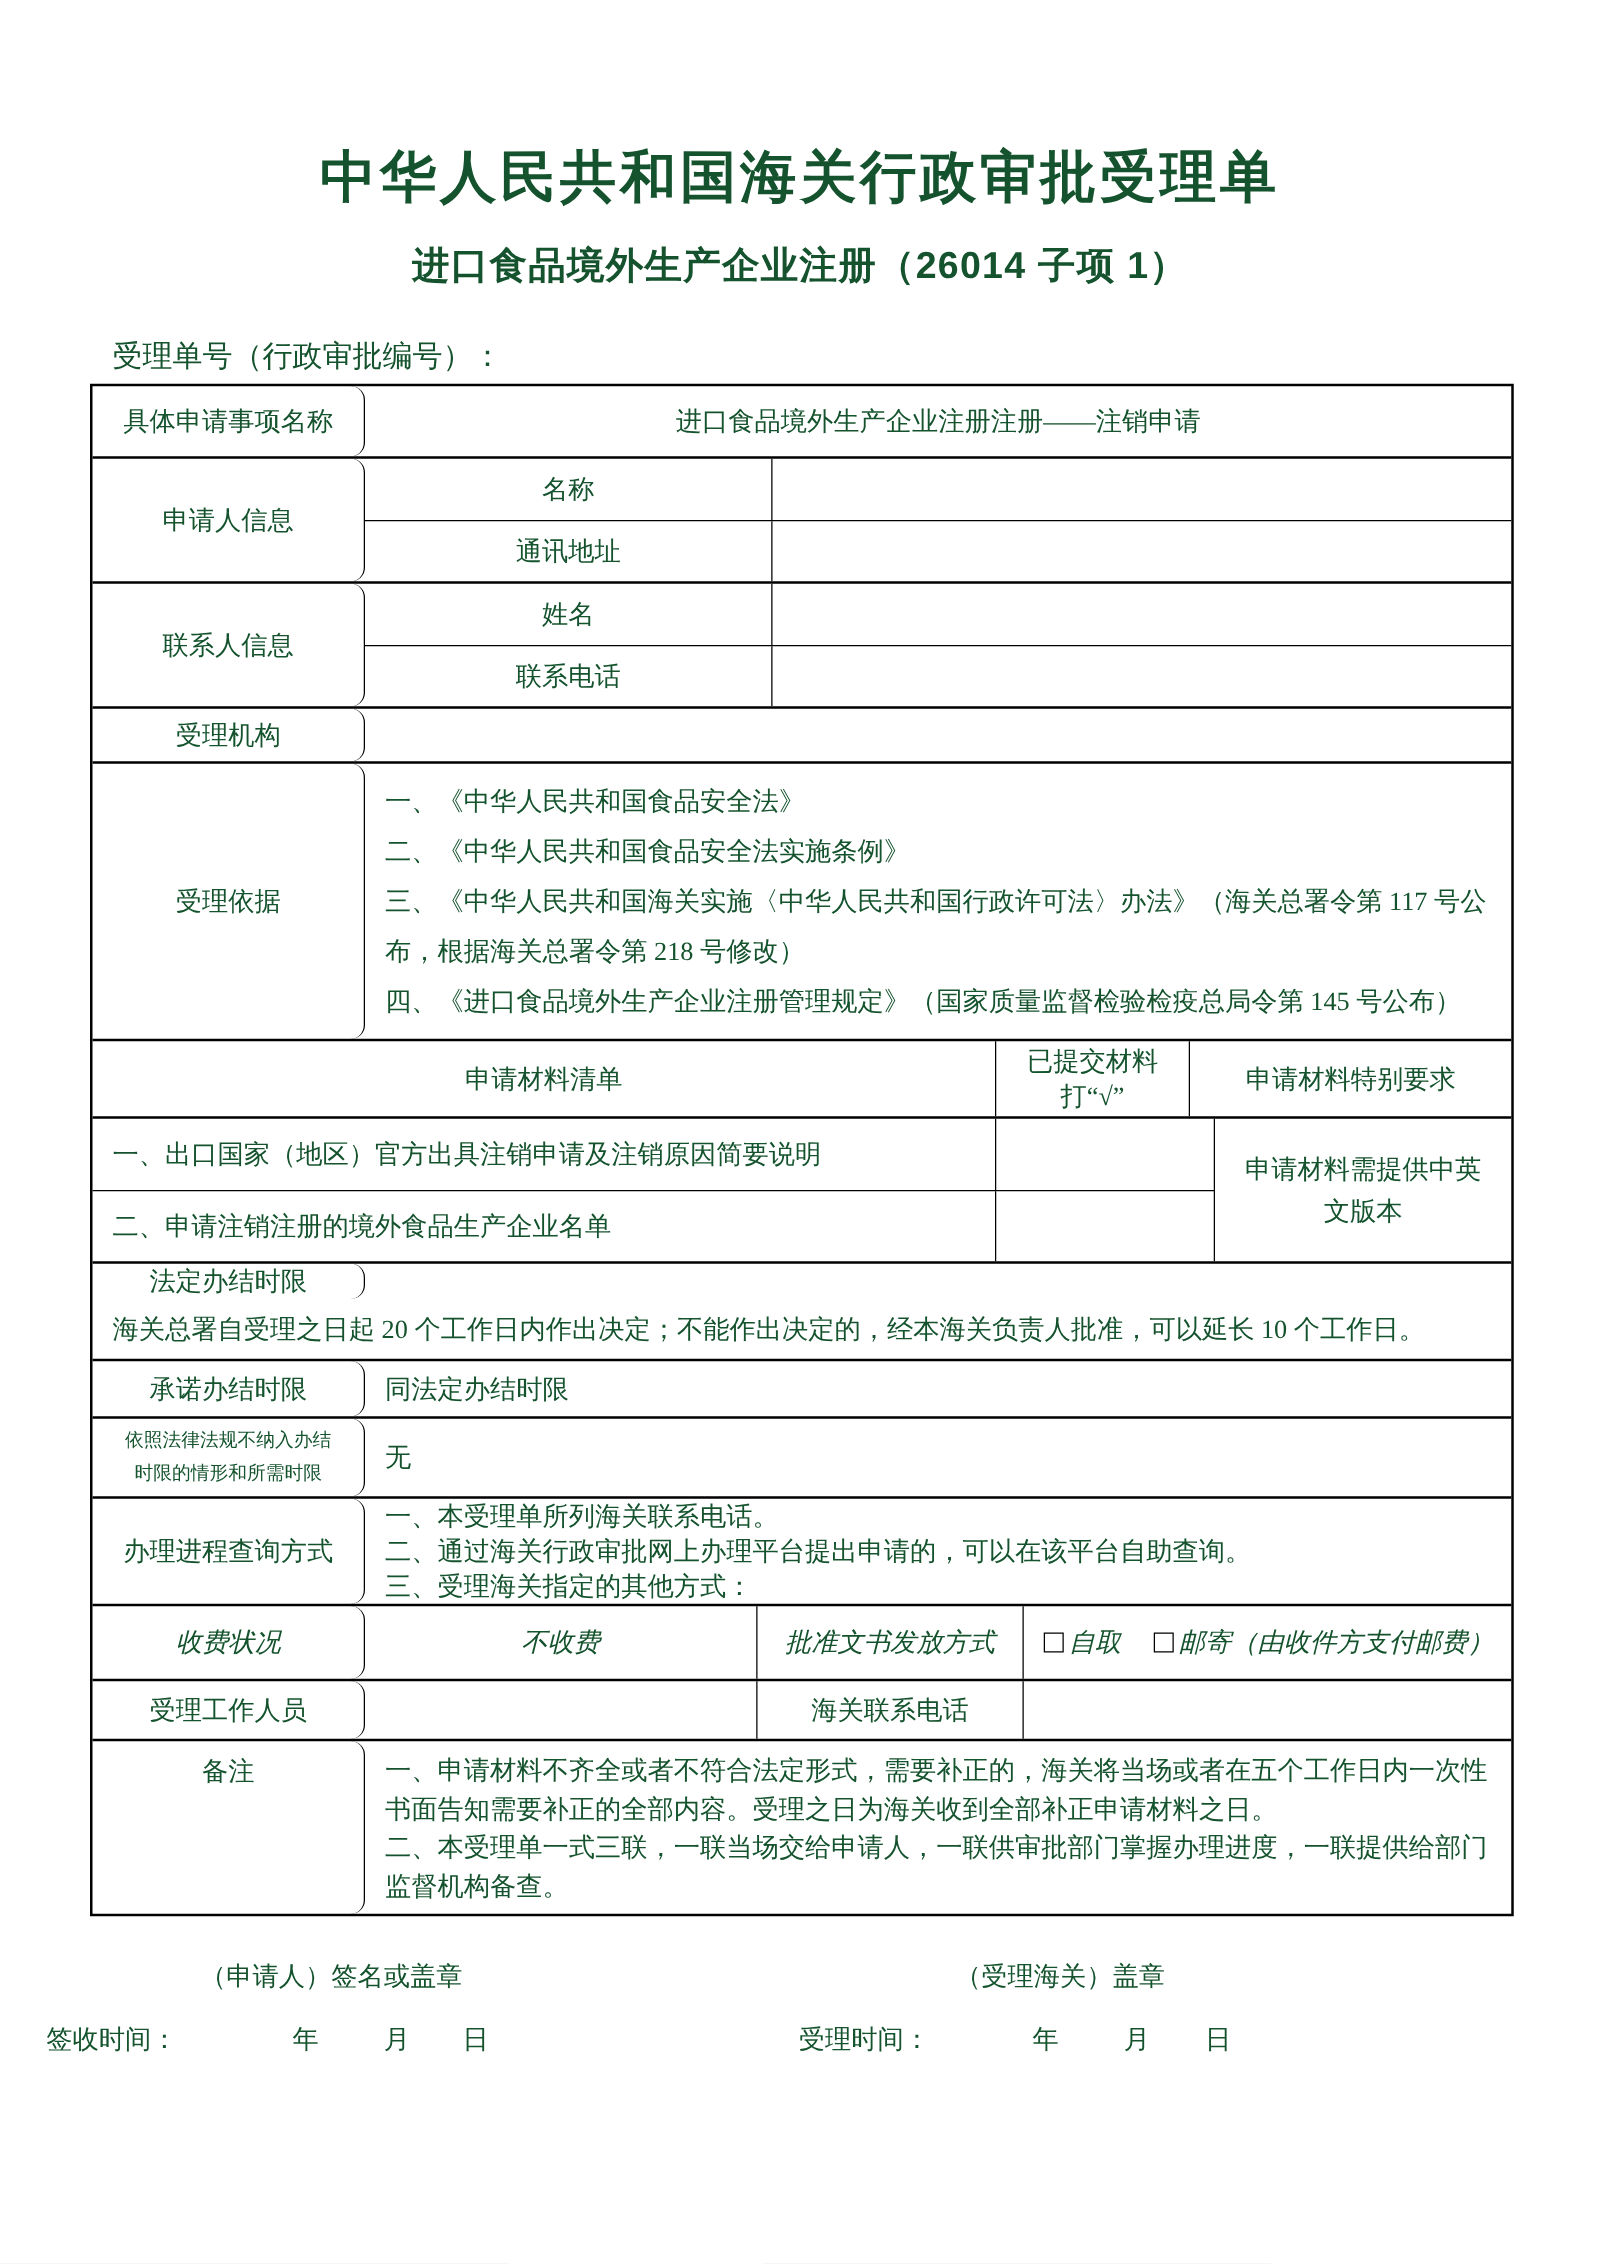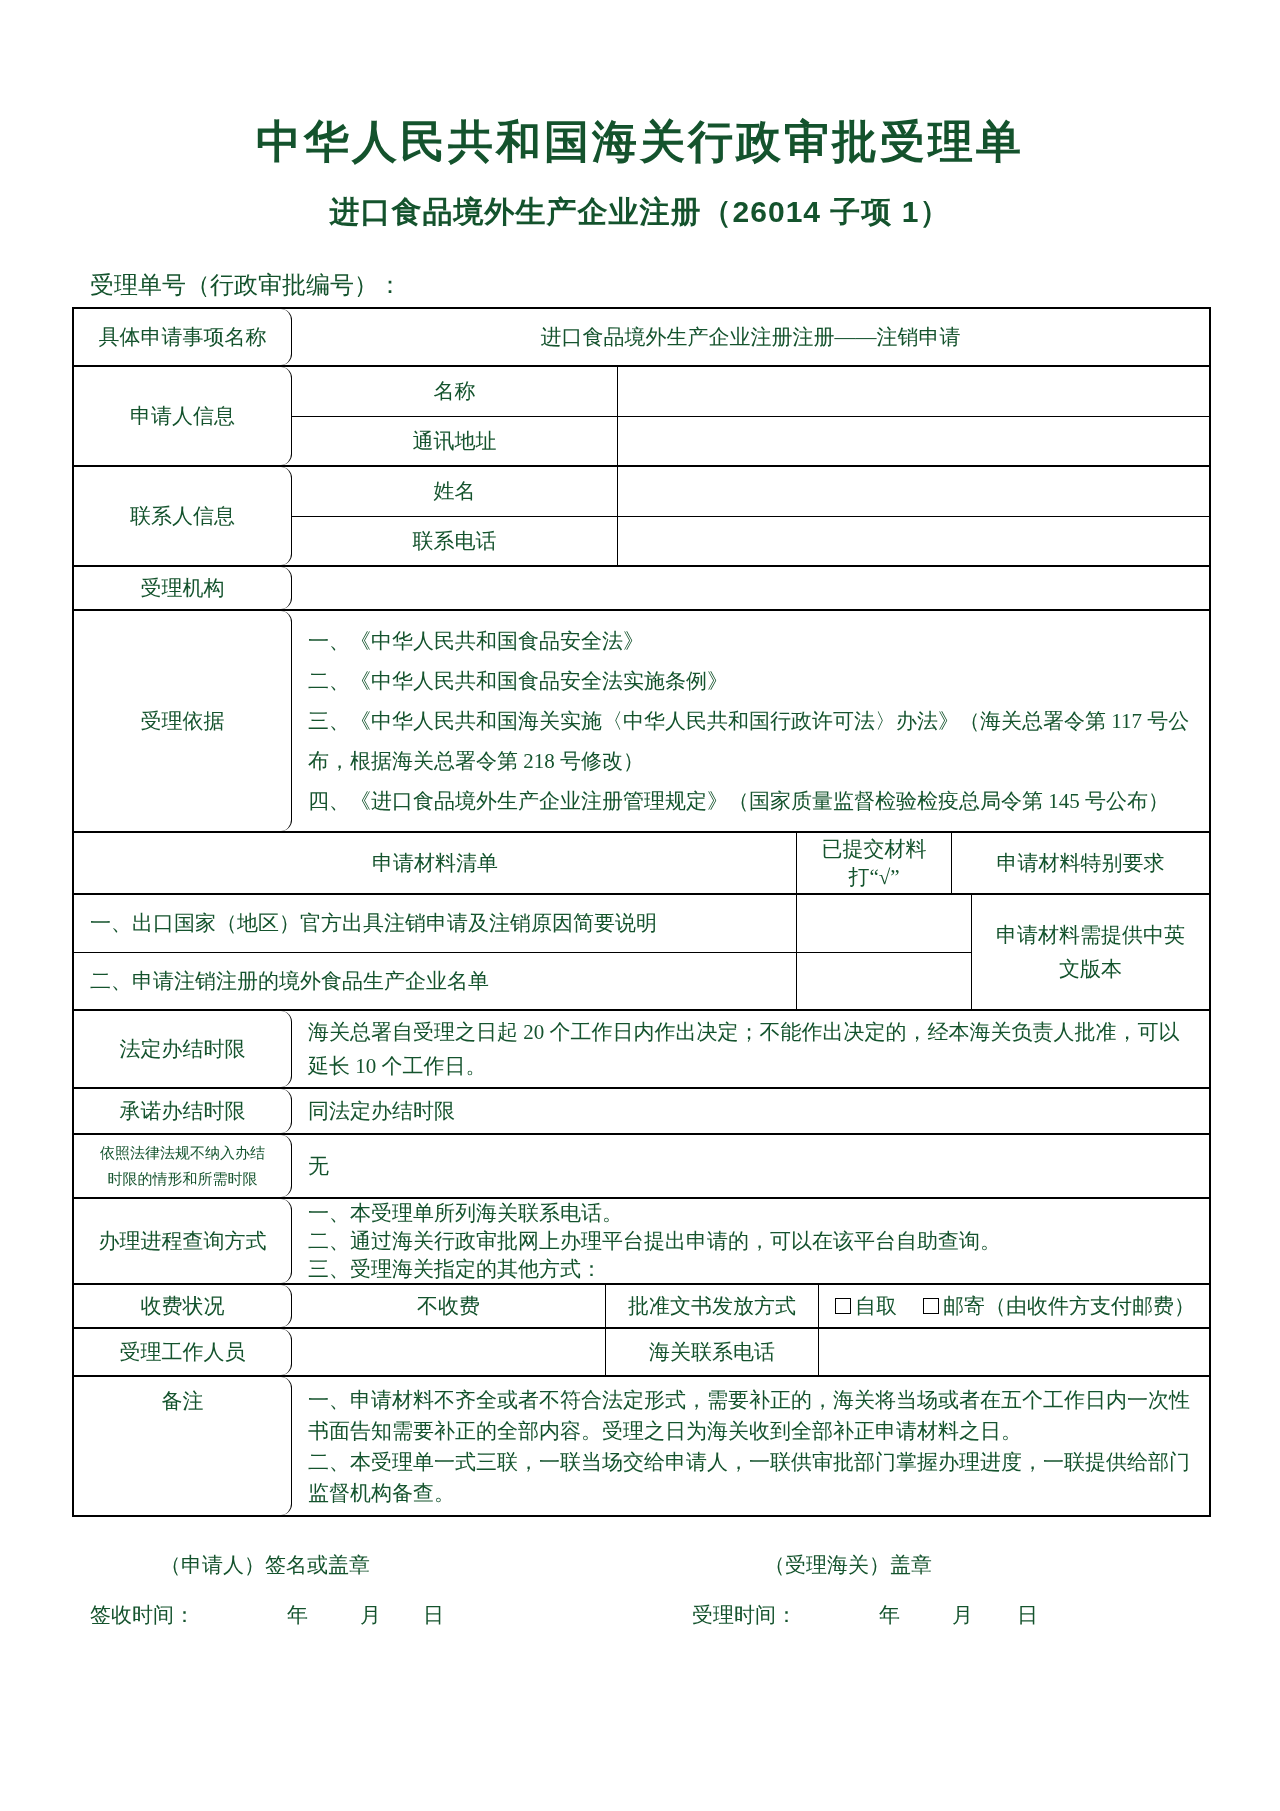--- a/index.html
+++ b/index.html
@@ -42,47 +42,47 @@
   .m3 { flex:1; }
   .m12 { width:898px; flex-shrink:0; display:flex; flex-direction:column; }
   .mat-item { display:flex; flex:1; border-top:1px solid #000; }
   .mat-item:first-child { border-top:none; }
   .mat-items-row { height:116px; }
   .mi-name { width:723px; border-right:1px solid #000; display:flex; align-items:center;
              text-align:left; padding-left:16px; padding-right:10px; font-size:21px; }
   .mi-sub { flex:1; }
   .m3-note { border-left:1px solid #000; margin-left:-1px; display:flex; align-items:center;
              justify-content:center; text-align:center; padding:0 20px; font-size:21px; line-height:34px; }
-  .limit-row { height:78px; }
+  .limit-row { height:78px;flex-direction:column; }
   .limit-text { line-height:34px; }
   .promise-row { height:46px; }
   .excl-row { height:64px; }
   .small-label { font-size:15px; line-height:26px; padding:0 24px; }
   .progress-row { height:86px; }
   .multi-lines { display:flex; flex-direction:column; justify-content:center; align-items:flex-start;
                  padding-left:16px; padding-right:10px; }
   .multi-lines div { line-height:28px; font-size:21px; }
-  .fee-row { height:44px; }
+  .fee-row { height:60px;font-style:italic; }
   .staff-row { height:48px; }
   .f2 { width:314px; border-right:1px solid #000; flex-shrink:0; }
   .f3 { width:213px; border-right:1px solid #000; flex-shrink:0; }
   .f4 { flex:1; }
   .cb { display:inline-block; width:16px; height:16px; border:1.5px solid #000; margin-right:4px;
         vertical-align:-2px; flex-shrink:0; }
   .opt { display:flex; align-items:center; font-size:21px; }
   .opt + .opt { margin-left:26px; }
   .remarks-row { height:140px; }
   .remarks-label { align-items:flex-start; padding-top:10px; }
   .remarks-text { padding:8px 14px 6px 16px; line-height:31px; font-size:21px; text-align:left;
                   display:block; }
   .sig-row { display:flex; margin-top:34px; font-size:21px; }
   .sig-left { margin-left:160px; }
   .sig-right { margin-left:394px; }
   .time-row { display:flex; margin-top:22px; font-size:21px; }
-  .t-label1 { margin-left:90px; }
+  .t-label1 { margin-left:37px; }
   .t-y1 { margin-left:92px; } .t-m1 { margin-left:52px; } .t-d1 { margin-left:42px; }
   .t-label2 { margin-left:248px; }
   .t-y2 { margin-left:82px; } .t-m2 { margin-left:52px; } .t-d2 { margin-left:44px; }
 </style>
 </head>
 <body>
 
 <div class="page">
 
   <div class="title">中华人民共和国海关行政审批受理单</div>

